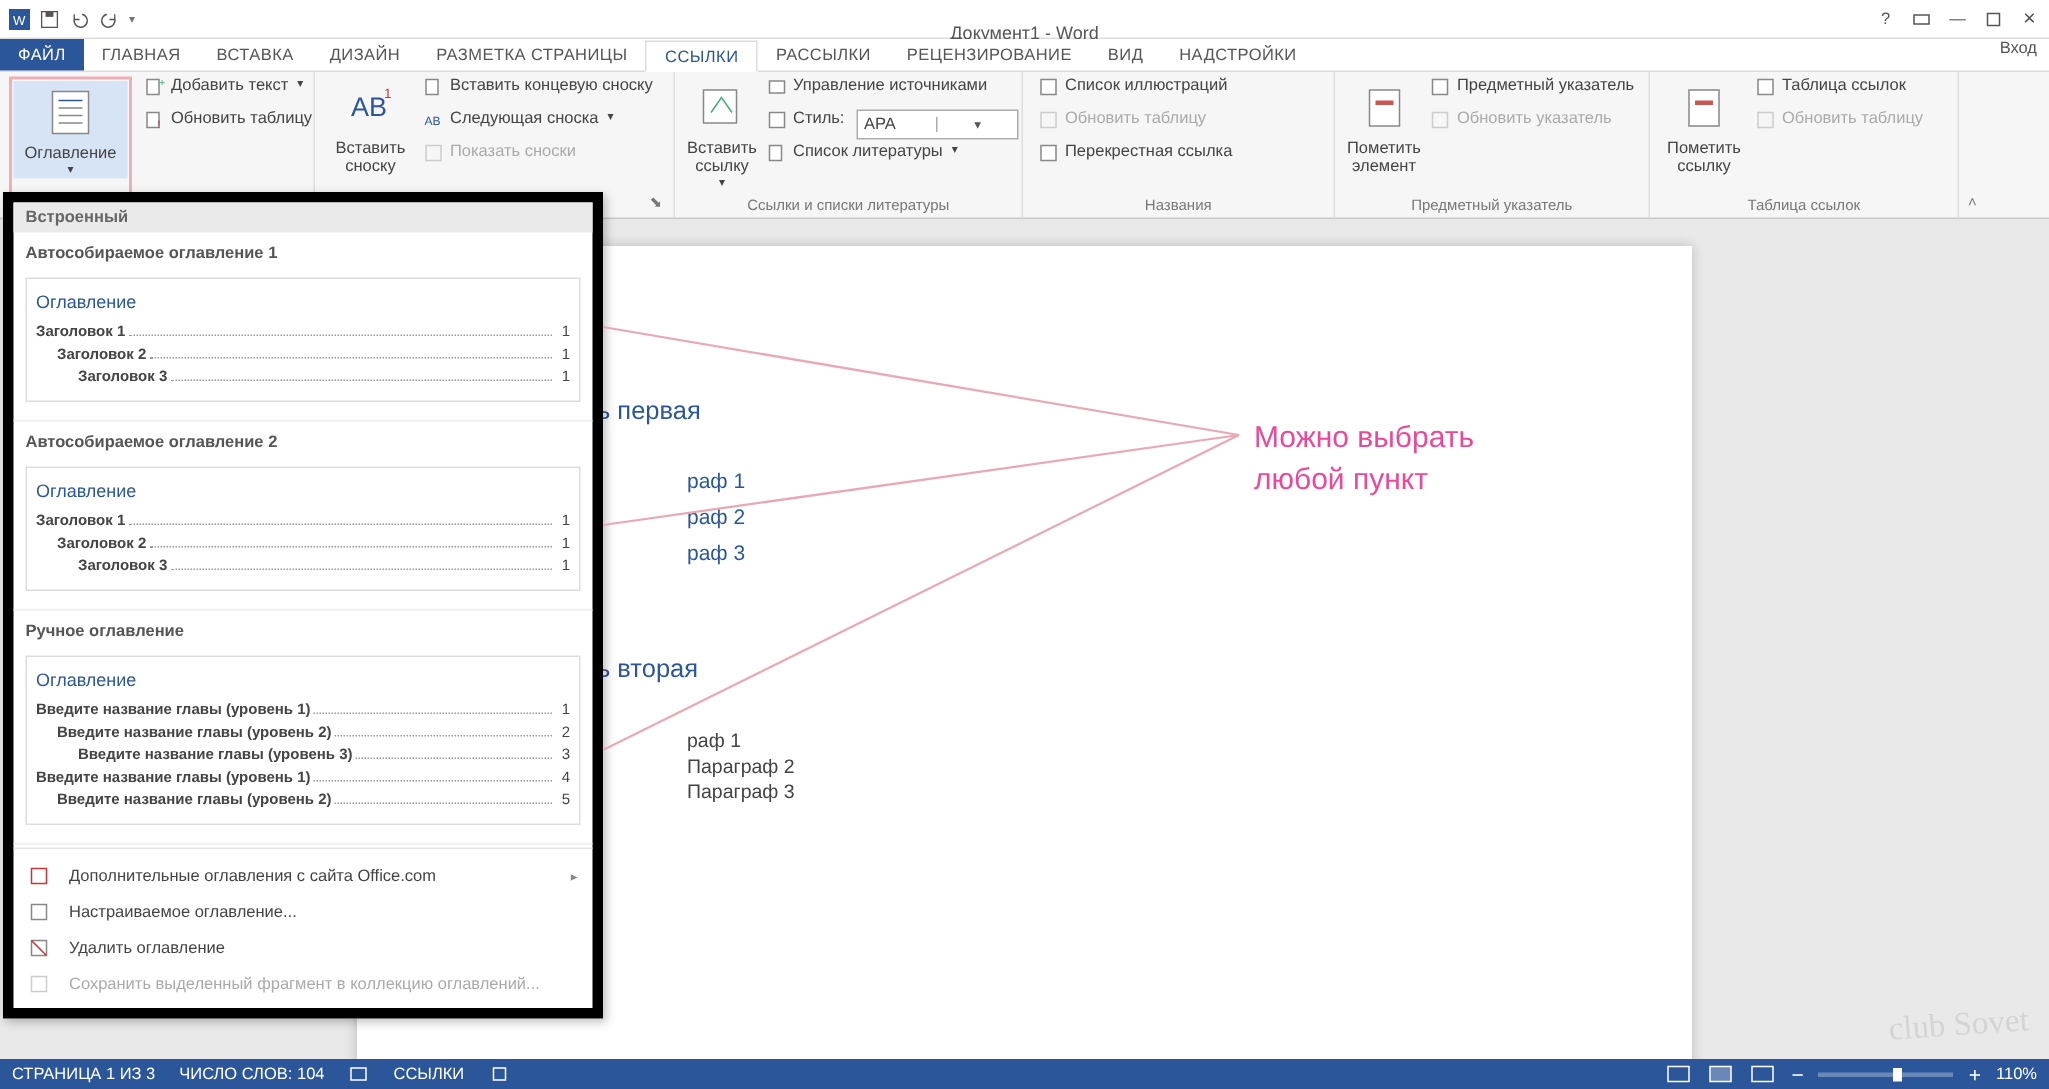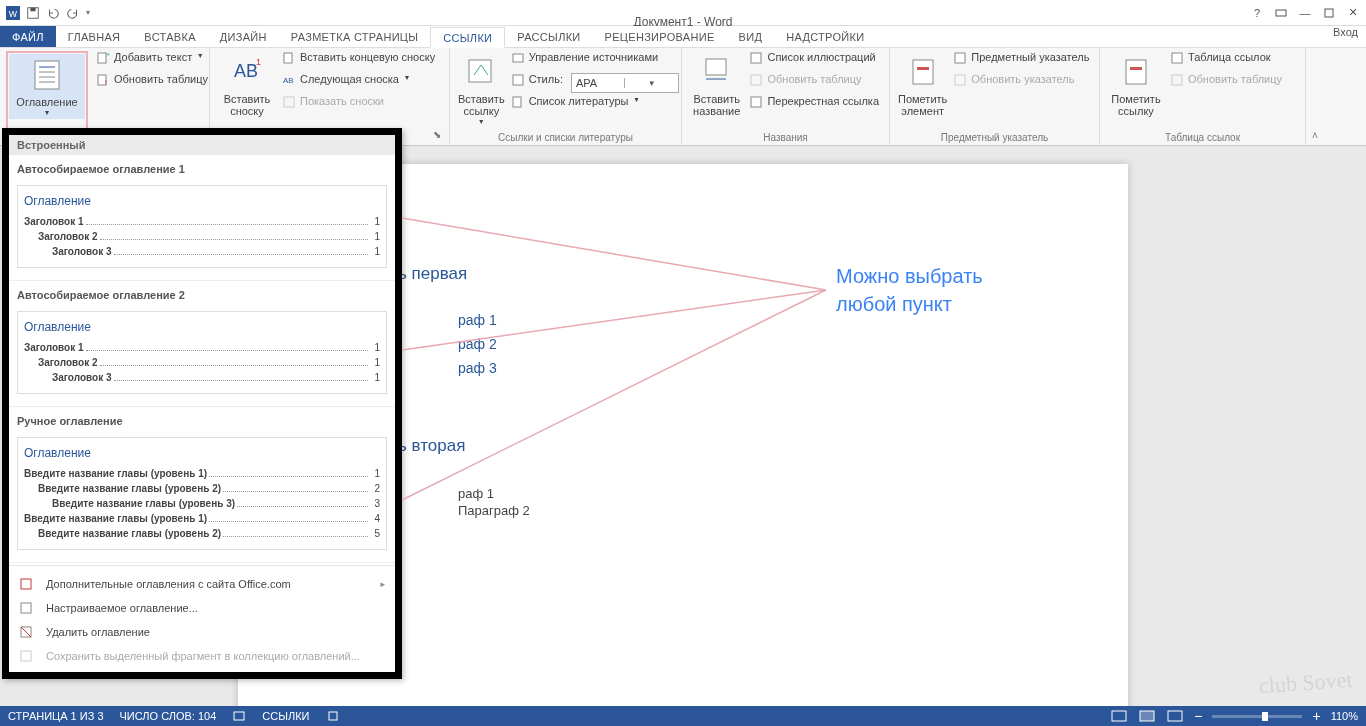--- a/index.html
+++ b/index.html
@@ -66,21 +66,21 @@
 
 .doc-area { position: absolute; left: 0; right: 0; top: 146px; bottom: 20px; background: #e9e9e9; overflow: hidden; }
 .page { position: absolute; left: 238px; top: 18px; width: 890px; height: 1100px; background: #fff; box-shadow: 0 0 8px rgba(0,0,0,.2); padding: 90px 100px; }
 .doc-h1 { color: #2b579a; font-size: 22px; font-weight: normal; margin-bottom: 34px; }
 .doc-h2 { color: #2b579a; font-size: 17px; font-weight: normal; margin-bottom: 28px; margin-top: 10px; }
 .doc-h3 { color: #2b579a; font-size: 14px; font-weight: normal; margin-bottom: 8px; }
 .doc-p { color: #444; font-size: 13px; margin: 2px 0; }
 
 
 .anno-line { position: absolute; z-index: 60; pointer-events: none; }
-.anno-text { position: absolute; color: #3b82f6; font-size: 20px; line-height: 1.4; z-index: 60; }
+.anno-text { position: absolute; color: #ec4899; font-size: 20px; line-height: 1.4; z-index: 60; margin-top: 16px; }
 
 
 .status { position: absolute; left: 0; right: 0; bottom: 0; height: 20px; background: #2b579a; color: #fff; display: flex; align-items: center; font-size: 11px; padding: 0 8px; gap: 16px; }
 .status .right { margin-left: auto; display: flex; align-items: center; gap: 10px; }
 .view-btn { width: 18px; height: 14px; display: flex; align-items: center; justify-content: center; }
 .zoom-slider { width: 90px; height: 3px; background: #6a87b8; position: relative; }
 .zoom-slider::after { content: ""; position: absolute; left: 55%; top: -3px; width: 6px; height: 9px; background: #fff; }
 
 svg { display: block; }
 .ribbon-collapse { display:flex; align-items:flex-end; padding:0 6px 4px; }
@@ -280,29 +280,20 @@
             <span>Список литературы</span>
             <span style="font-size:8px;margin-left:2px">▾</span>
           </div>
       </div>
     </div>
     <div class="group-label">Ссылки и списки литературы</div>
   </div>
 
   <div class="group" style="width:208px">
     <div class="group-body">
-      <div class="big-btn" style="width:62px">
-        <span class="icon">
-            <svg viewBox="0 0 34 34">
-              <rect x="6" y="4" width="20" height="16" fill="#fff" stroke="#888"></rect>
-              <line x1="6" y1="24" x2="26" y2="24" stroke="#2b579a"></line>
-            </svg>
-          </span>
-        <span>Вставить название</span>
-      </div>
       <div class="col">
         <div class="small-btn">
             <span class="icon">
               <svg viewBox="0 0 14 14">
                 <rect x="2" y="2" width="10" height="10" fill="#fff" stroke="#888"></rect>
               </svg>
             </span>
             <span>Список иллюстраций</span>
           </div>
         <div class="small-btn disabled">
@@ -402,20 +393,21 @@
     <div class="doc-h2" style="padding-left:60px">ь первая</div>
     <div style="padding-left:120px">
       <div class="doc-h3">раф 1</div>
       <div class="doc-h3">раф 2</div>
       <div class="doc-h3">раф 3</div>
     </div>
     <div class="doc-h2" style="padding-left:60px;margin-top:60px">ь вторая</div>
     <div style="padding-left:120px;margin-top:30px">
       <div class="doc-p">раф 1</div>
       <div class="doc-p">Параграф 2</div>
+      <div class="doc-p">Параграф 3</div>
     </div>
   </div>
 </div>
 
 <div class="toc-dropdown">
   <div class="dd-header">Встроенный</div>
 
   <div class="gallery-item">
     <div class="gallery-title">Автособираемое оглавление 1</div>
     <div class="preview">

